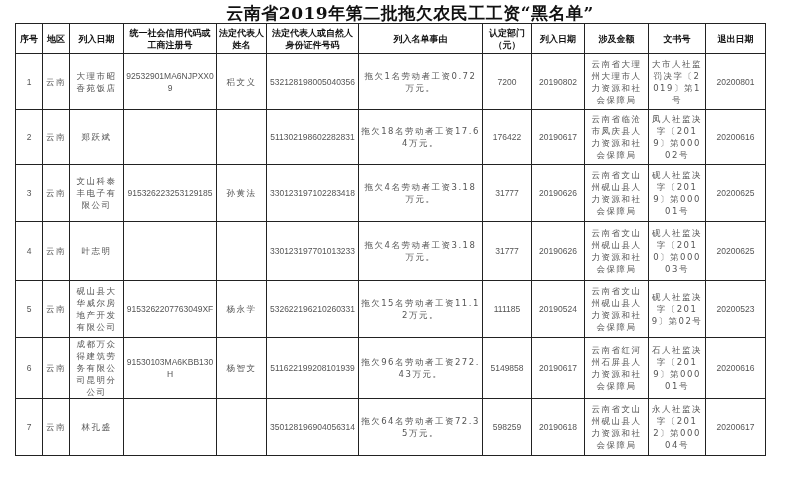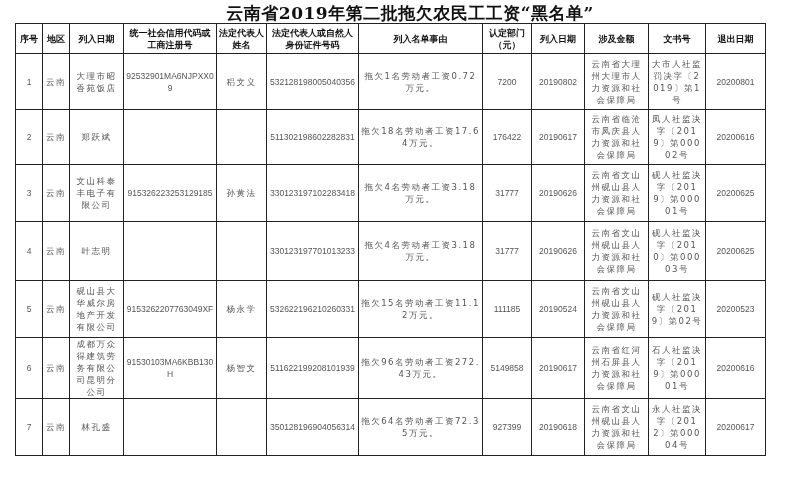--- a/index.html
+++ b/index.html
@@ -150,20 +150,20 @@
       <td class="num">20200616</td>
     </tr>
     <tr style="height:57px">
       <td class="num">7</td>
       <td class="cjk">云南</td>
       <td class="cjk">林孔盛</td>
       <td class="num"></td>
       <td class="cjk"></td>
       <td class="num">350128196904056314</td>
       <td class="cjk">拖欠64名劳动者工资72.35万元。</td>
-      <td class="num">927399</td>
+      <td class="num">598259</td>
       <td class="num">20190618</td>
       <td class="cjk">云南省文山州砚山县人力资源和社会保障局</td>
       <td class="cjk">永人社监决字〔2012〕第00004号</td>
       <td class="num">20200617</td>
     </tr>
   </tbody>
 </table>
 
 </body></html>

